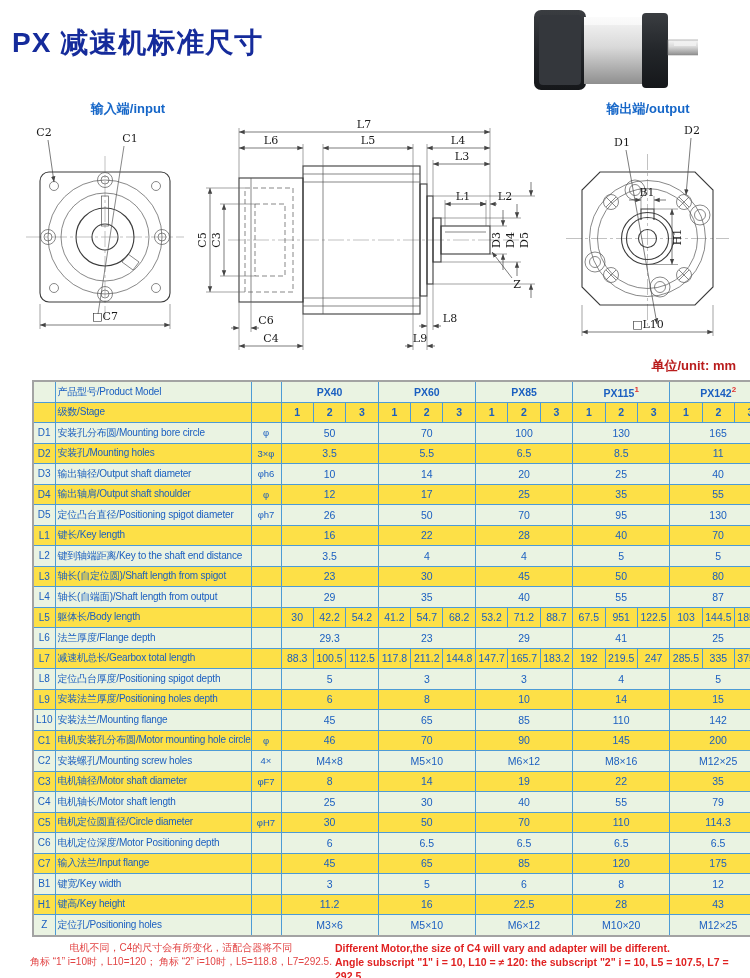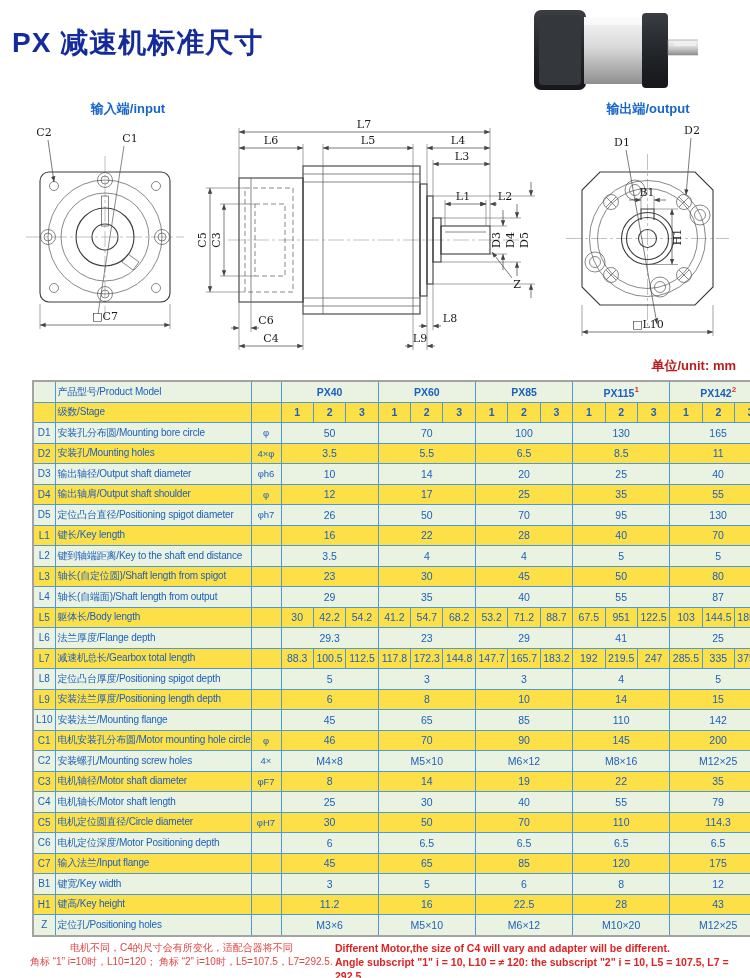--- a/index.html
+++ b/index.html
@@ -310,21 +310,21 @@
           <td class="sym">φ</td>
           <td colspan="3">50</td>
           <td colspan="3">70</td>
           <td colspan="3">100</td>
           <td colspan="3">130</td>
           <td colspan="3">165</td>
         </tr>
         <tr class="w">
           <td class="idc">D2</td>
           <td class="lbl">安装孔/Mounting holes</td>
-          <td class="sym">4×φ</td>
+          <td class="sym">3×φ</td>
           <td colspan="3">3.5</td>
           <td colspan="3">5.5</td>
           <td colspan="3">6.5</td>
           <td colspan="3">8.5</td>
           <td colspan="3">11</td>
         </tr>
         <tr class="g">
           <td class="idc">D3</td>
           <td class="lbl">输出轴径/Output shaft diameter</td>
           <td class="sym">φh6</td>
@@ -425,21 +425,21 @@
           <td colspan="3">25</td>
         </tr>
         <tr class="w">
           <td class="idc">L7</td>
           <td class="lbl">减速机总长/Gearbox total length</td>
           <td class="sym"></td>
           <td>88.3</td>
           <td>100.5</td>
           <td>112.5</td>
           <td>117.8</td>
-          <td>172.3</td>
+          <td>211.2</td>
           <td>144.8</td>
           <td>147.7</td>
           <td>165.7</td>
           <td>183.2</td>
           <td>192</td>
           <td>219.5</td>
           <td>247</td>
           <td>285.5</td>
           <td>335</td>
           <td>375.5</td>
@@ -449,21 +449,21 @@
           <td class="lbl">定位凸台厚度/Positioning spigot depth</td>
           <td class="sym"></td>
           <td colspan="3">5</td>
           <td colspan="3">3</td>
           <td colspan="3">3</td>
           <td colspan="3">4</td>
           <td colspan="3">5</td>
         </tr>
         <tr class="w">
           <td class="idc">L9</td>
-          <td class="lbl">安装法兰厚度/Positioning length depth</td>
+          <td class="lbl">安装法兰厚度/Positioning holes depth</td>
           <td class="sym"></td>
           <td colspan="3">6</td>
           <td colspan="3">8</td>
           <td colspan="3">10</td>
           <td colspan="3">14</td>
           <td colspan="3">15</td>
         </tr>
         <tr class="g">
           <td class="idc">L10</td>
           <td class="lbl">安装法兰/Mounting flange</td>
@@ -572,20 +572,20 @@
           <td colspan="3">M5×10</td>
           <td colspan="3">M6×12</td>
           <td colspan="3">M10×20</td>
           <td colspan="3">M12×25</td>
         </tr>
       </tbody>
   </table>
 
   <div class="note" id="note-zh">
     <div>电机不同，C4的尺寸会有所变化，适配合器将不同</div>
-    <div>角标 “1” i=10时，L10=120；  角标 “2” i=10时，L5=107.5，L7=292.5.</div>
+    <div>角标 “1” i=10时，L10=120；  角标 “2” i=10时，L5=118.8，L7=292.5.</div>
   </div>
   <div class="note" id="note-en">
     <div>Different Motor,the size of C4 will vary and adapter will be different.</div>
     <div>Angle subscript "1" i = 10, L10 = ≠ 120: the subscript "2" i = 10, L5 = 107.5, L7 = 292.5.</div>
   </div>
 
 </div>
 
 </body></html>

